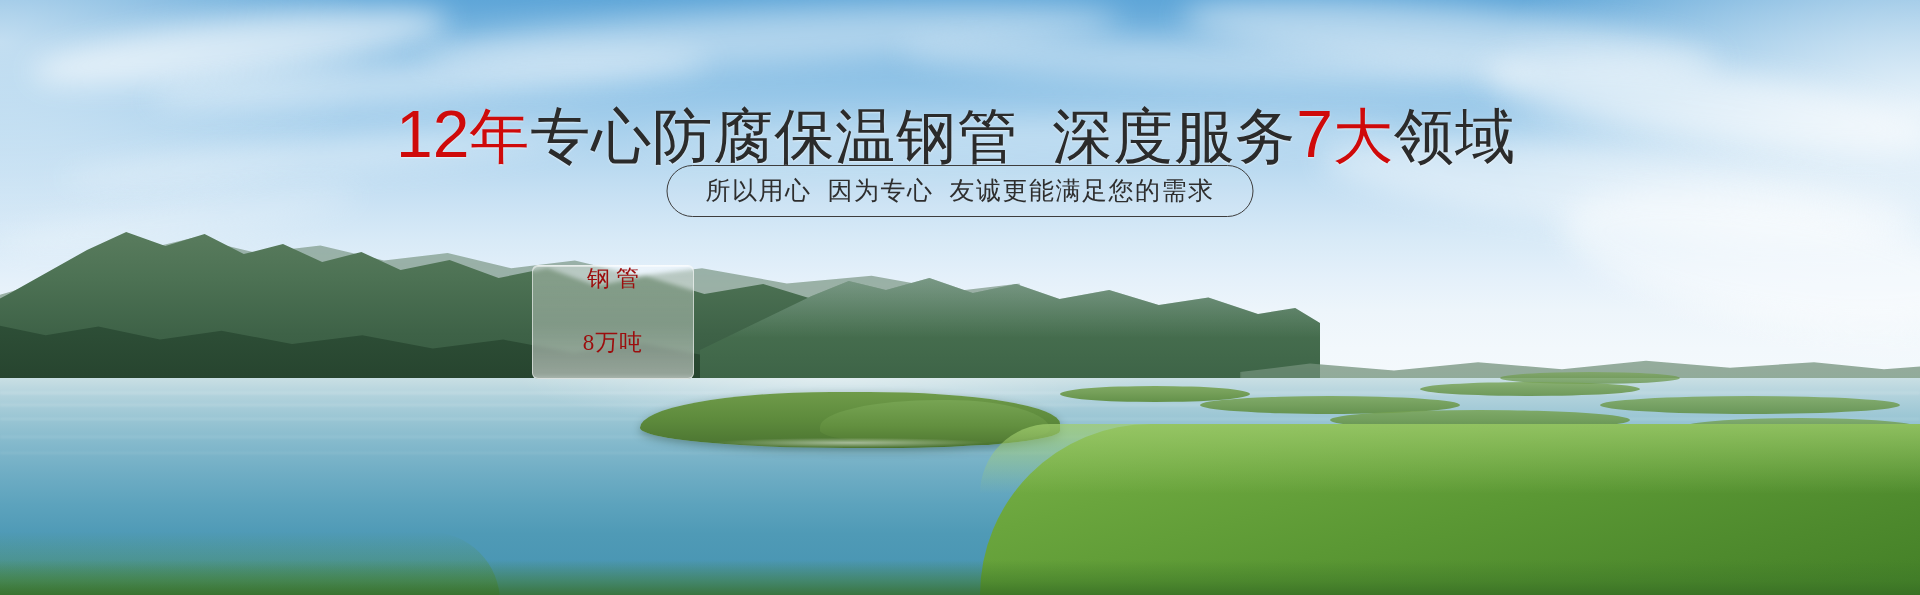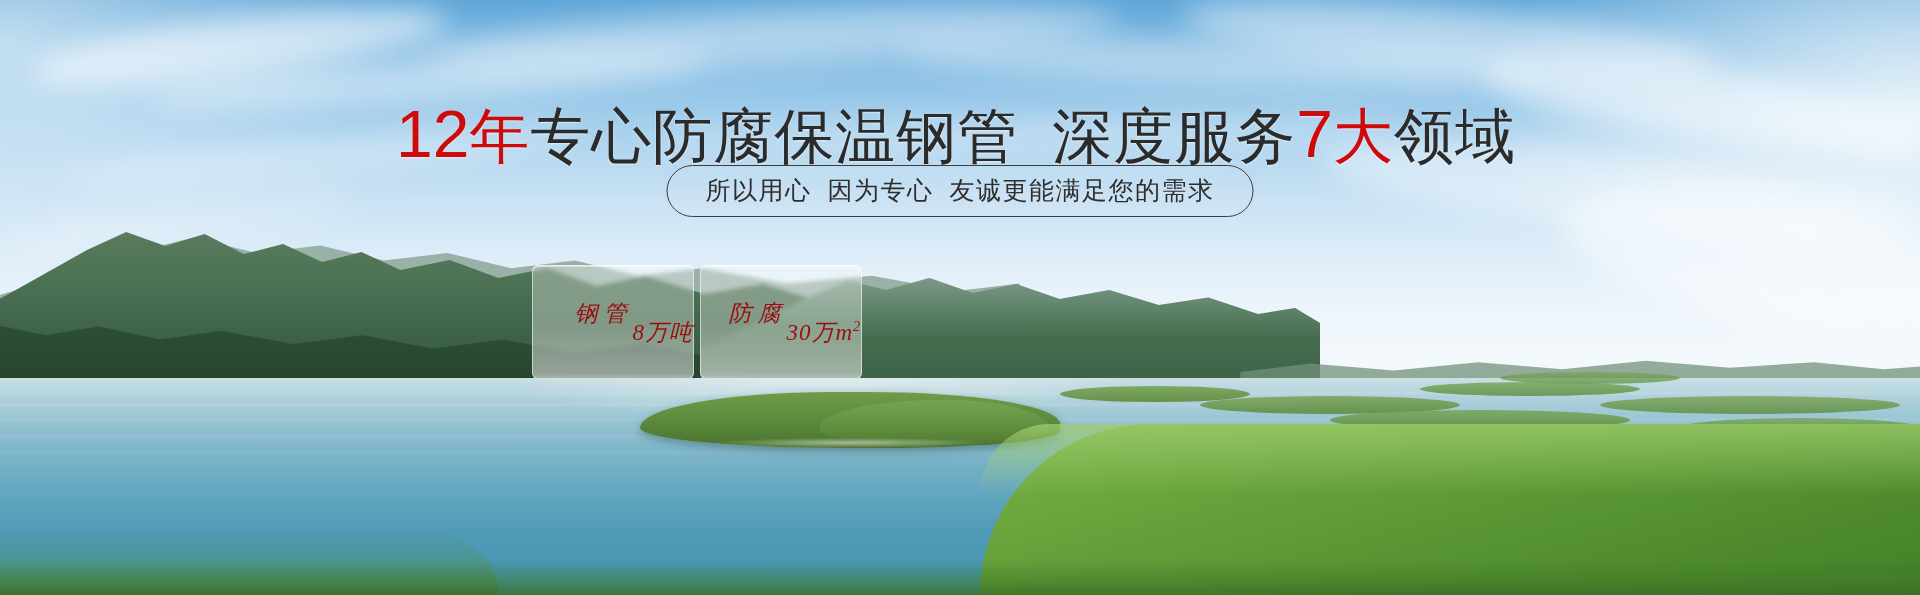--- a/index.html
+++ b/index.html
@@ -218,24 +218,23 @@
     position:absolute;left:532px;top:265px;
     display:flex;
     gap:6px;
   }
   .card{
     width:160px;height:112px;
     border-radius:6px;
     background:linear-gradient(180deg, rgba(255,255,255,.30) 0%, rgba(255,255,255,.34) 52%, rgba(255,255,255,.52) 100%);
     border:1px solid rgba(255,255,255,.55);
     backdrop-filter:blur(2px);
-    display:flex;flex-direction:row;
-    align-items:center;justify-content:flex-end;
+    display:flex;flex-direction:column;
+    align-items:center;justify-content:flex-start;
     box-shadow:inset 0 1px 0 rgba(255,255,255,.5);
-    font-style:italic;
   }
   .card-label{
     font-size:23px;line-height:26px;
     color:#9c0d0d;letter-spacing:6px;
     text-indent:6px;
     margin-bottom:16px;
     font-family:"Liberation Serif","DejaVu Serif",serif;
   }
   .card-value{
     font-size:23px;line-height:26px;
@@ -312,23 +311,17 @@
 
     <div class="cards">
 
       <div class="card">
         <div class="card-label">钢管</div>
         <div class="card-value">
           <span>8万吨</span><sup></sup>
         </div>
       </div>
 
-      <div class="card">
-        <div class="card-label">防腐</div>
-        <div class="card-value">
-          <span>30万m</span><sup>2</sup>
-        </div>
-      </div>
 
 
     </div>
   </div>
 </div>
 
 </body></html>

